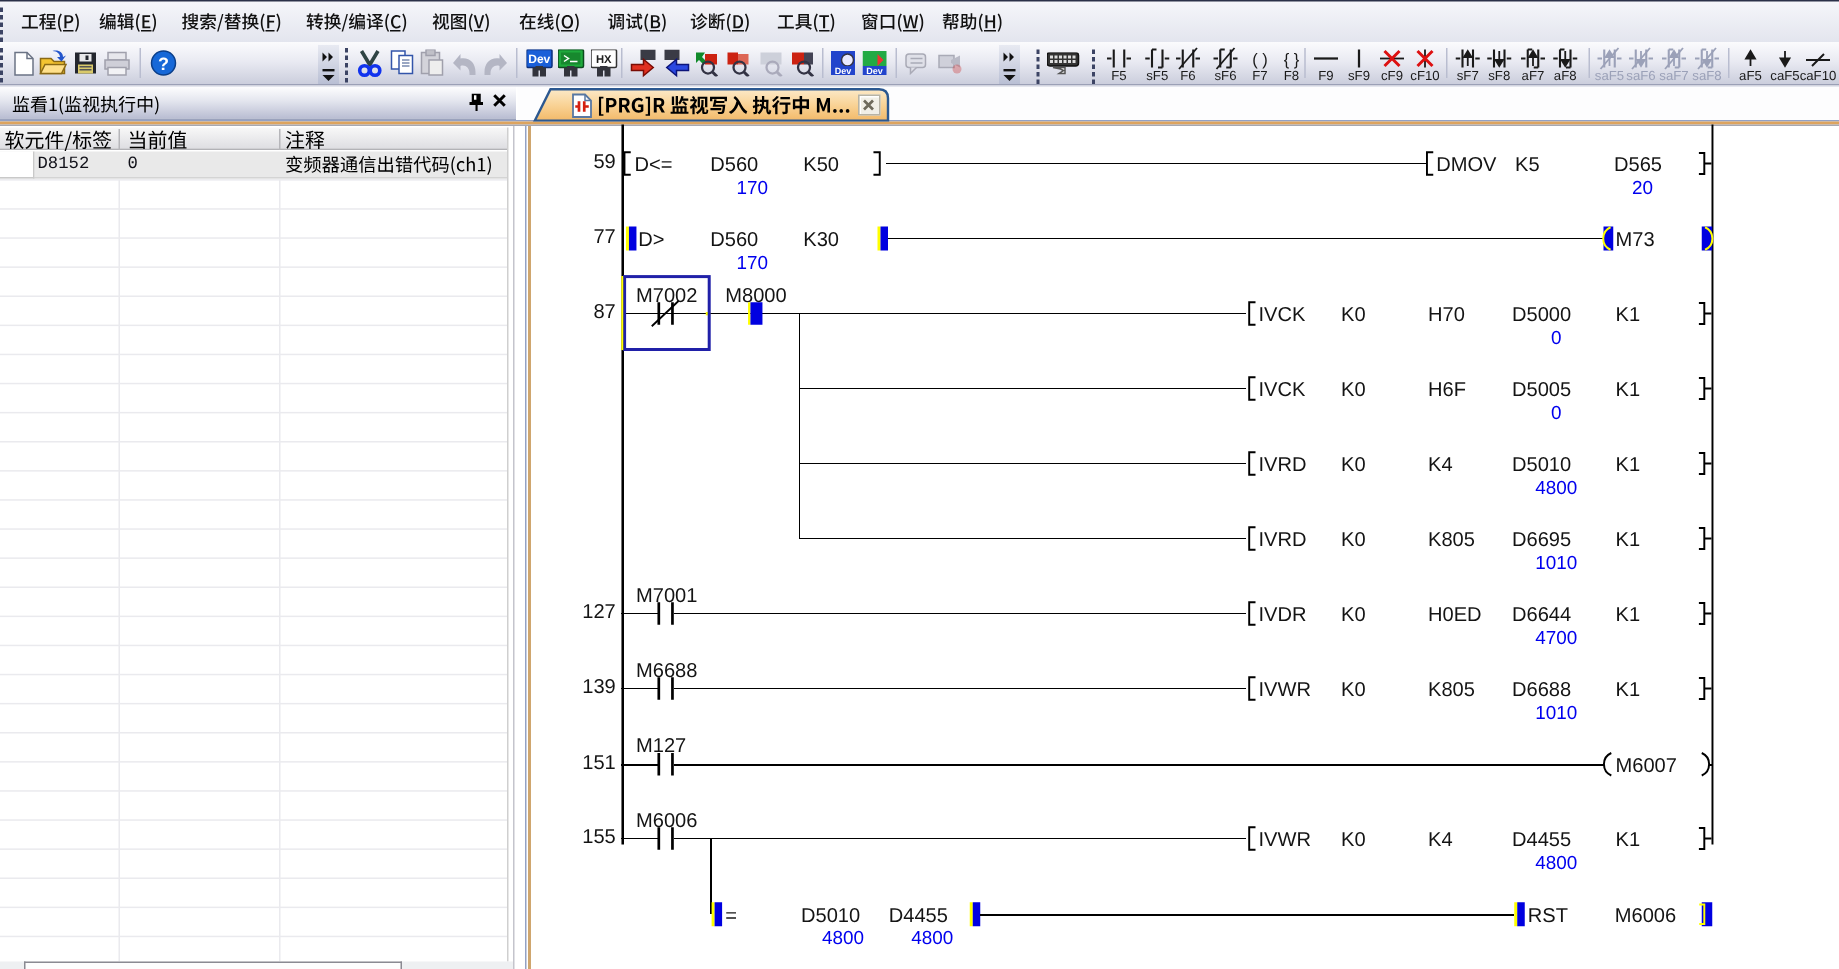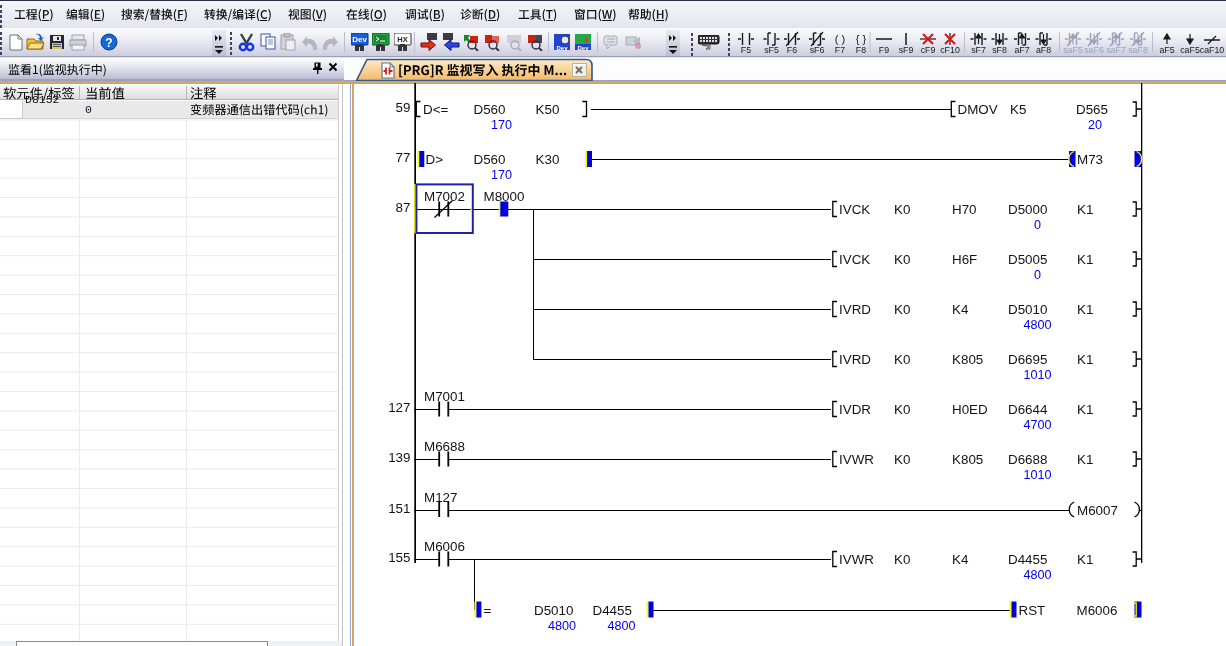--- a/index.html
+++ b/index.html
@@ -510,21 +510,21 @@
     <use href="#g85" transform="translate(0.0 13.3) scale(0.013300000000000001 -0.013300000000000001)"></use>
     <use href="#g86" transform="translate(13.3 13.3) scale(0.013300000000000001 -0.013300000000000001)"></use>
     <use href="#g87" transform="translate(26.6 13.3) scale(0.013300000000000001 -0.013300000000000001)"></use>
   </svg>
 <svg style="position:absolute;left:190px;top:84.7px;overflow:visible" width="29" height="17" fill="#000">
     <use href="#g88" transform="translate(0.0 13.3) scale(0.013300000000000001 -0.013300000000000001)"></use>
     <use href="#g89" transform="translate(13.3 13.3) scale(0.013300000000000001 -0.013300000000000001)"></use>
   </svg>
 <div style="position:absolute;left:0;top:101px;width:338px;height:18.4px;background:#e9e9e9;border-bottom:1px solid #d4d4d4"></div>
 <div style="position:absolute;left:0;top:101px;width:23px;height:18.4px;background:#fff;border-right:1px solid #c9c9c9;border-bottom:1px solid #c9c9c9"></div>
-<div style="position:absolute;left:25px;top:93px;width:70px;height:15px;font:11.5px 'Liberation Mono',monospace;color:#101018">D8152</div>
+<div style="position:absolute;left:25px;top:103px;width:70px;height:15px;font:11.5px 'Liberation Mono',monospace;color:#101018">D8152</div>
 <div style="position:absolute;left:85px;top:103px;width:40px;height:15px;font:11.5px 'Liberation Mono',monospace;color:#101018">0</div>
 <svg style="position:absolute;left:190px;top:102.0px;overflow:visible" width="140" height="16" fill="#000">
     <use href="#g90" transform="translate(0.0 12.2) scale(0.012199999999999999 -0.012199999999999999)"></use>
     <use href="#g91" transform="translate(12.2 12.2) scale(0.012199999999999999 -0.012199999999999999)"></use>
     <use href="#g92" transform="translate(24.4 12.2) scale(0.012199999999999999 -0.012199999999999999)"></use>
     <use href="#g93" transform="translate(36.6 12.2) scale(0.012199999999999999 -0.012199999999999999)"></use>
     <use href="#g94" transform="translate(48.8 12.2) scale(0.012199999999999999 -0.012199999999999999)"></use>
     <use href="#g95" transform="translate(61.0 12.2) scale(0.012199999999999999 -0.012199999999999999)"></use>
     <use href="#g96" transform="translate(73.2 12.2) scale(0.012199999999999999 -0.012199999999999999)"></use>
     <use href="#g97" transform="translate(85.4 12.2) scale(0.012199999999999999 -0.012199999999999999)"></use>

